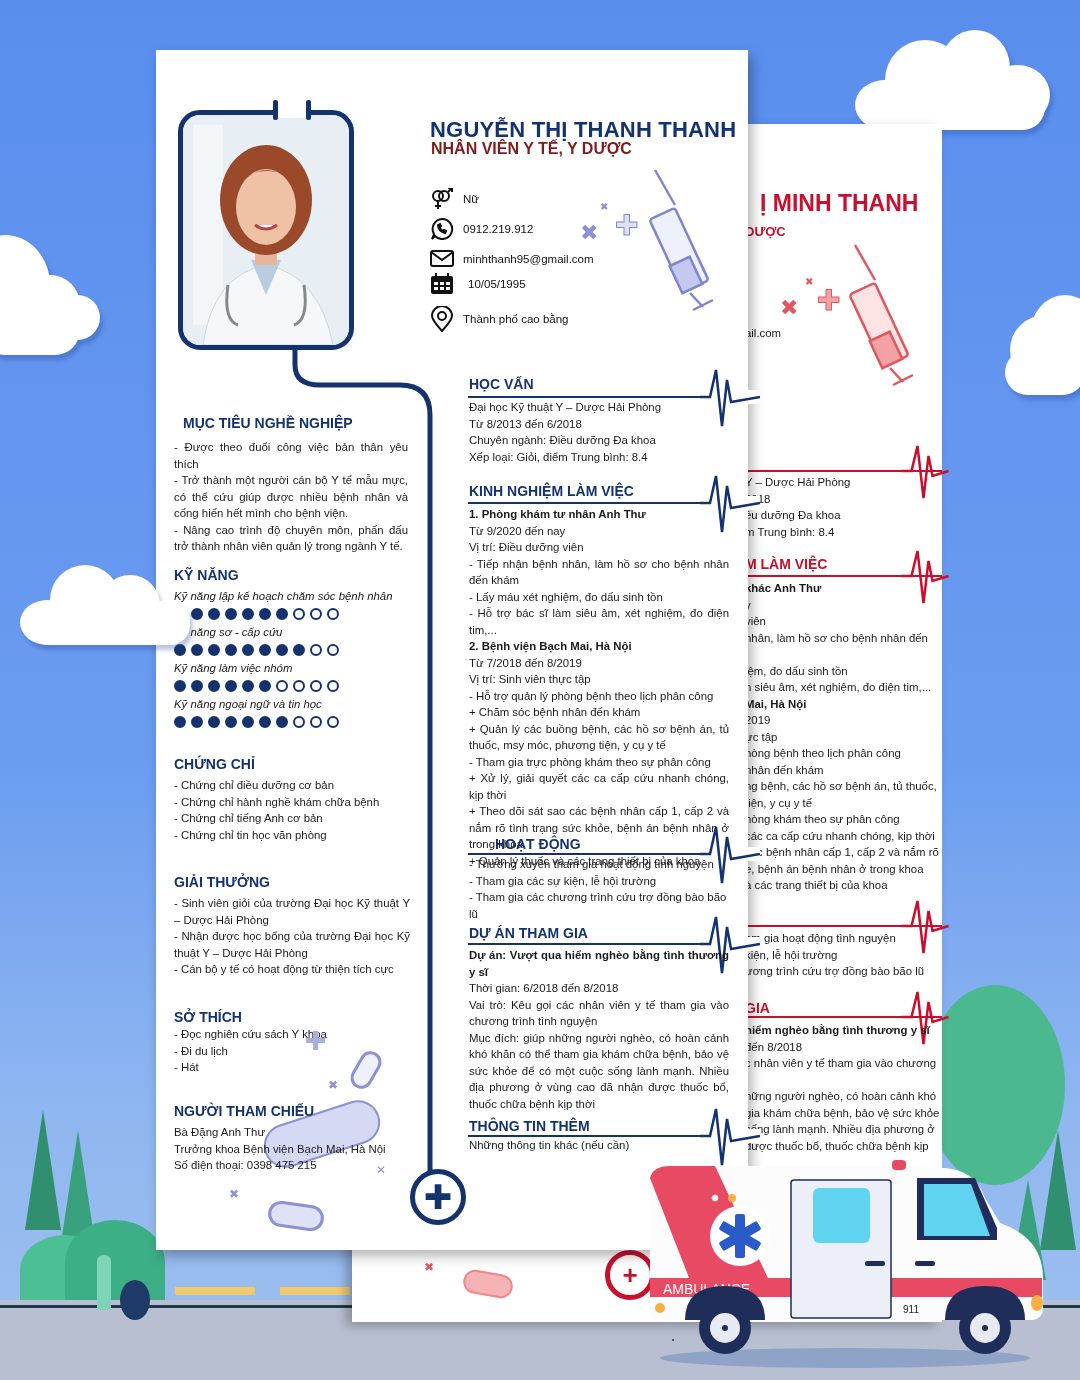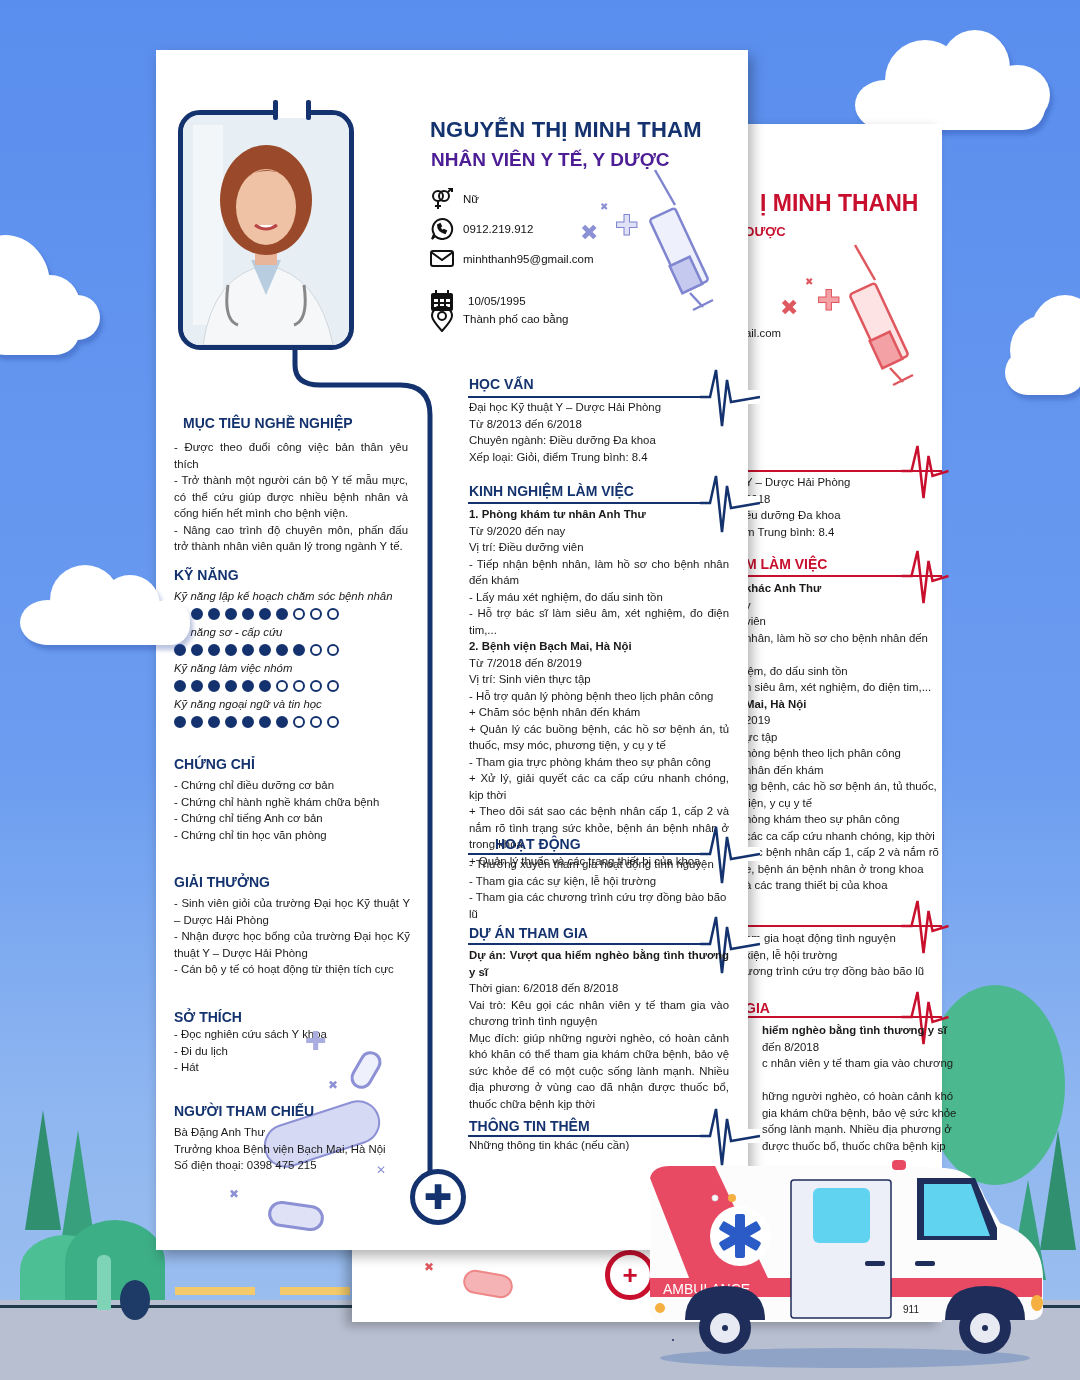--- a/index.html
+++ b/index.html
@@ -42,21 +42,21 @@
     background: linear-gradient(180deg, #e6eef3 0%, #d9e4ec 100%);
   }
   .photo-gap { position: absolute; left: 276px; top: 104px; width: 34px; height: 14px; background: #fff; }
   .tube-tick { position: absolute; top: 100px; width: 5px; height: 20px; background: #14326e; border-radius: 2px; }
   .plus-circle {
     position: absolute; left: 410px; top: 1169px; width: 56px; height: 56px; border: 5px solid #14326e;
     border-radius: 50%; display: flex; align-items: center; justify-content: center; color: #14326e; font-size: 34px; font-weight: 700;
     background: #fff;
   }
   .name { position: absolute; left: 430px; top: 117px; font-size: 22px; font-weight: 700; color: #14326e; letter-spacing: .2px; white-space: nowrap; }
-  .title { position: absolute; left: 431px; top: 149px; font-size: 19px; font-weight: 700; color: #4c1d95; }
+  .title { position: absolute; left: 431px; top: 140px; font-size: 16px; font-weight: 700; color: #7f1d1d; }
   .contact { position: absolute; left: 430px; display: flex; align-items: center; gap: 9px; font-size: 11.5px; color: #111; }
   .contact .ic { width: 24px; height: 22px; display: flex; align-items: center; justify-content: center; }
   .sec-head { position: absolute; font-size: 14px; font-weight: 700; color: #14326e; white-space: nowrap; }
   .body-txt { position: absolute; font-size: 11.4px; line-height: 16.5px; color: #1a1a1a; }
   .body-txt p { margin: 0; }
   .justify { text-align: justify; }
   .b { font-weight: 700; }
   .rule { position: absolute; left: 468px; width: 280px; height: 2px; background: #14326e; }
   .ekg { position: absolute; left: 700px; width: 60px; height: 70px; }
   .dots { position: absolute; left: 174px; display: flex; gap: 5px; }
@@ -176,21 +176,21 @@
   <div>am gia  hoạt động tình nguyện</div>
   <div>kiện, lễ hội trường</div>
   <div>ương trình cứu trợ đồng bào bão lũ</div>
 </div>
 
 <div class="back-head" style="top:1000px;">GIA</div>
 <div class="back-line" style="top:1016px;"></div>
 <svg class="ekg" style="left:895px;top:982px;" width="47" height="70" viewBox="0 0 47 70">
     <polyline points="0,35 10,35 16,10 22,62 27,20 31,40 47,35" stroke="#c8102e" stroke-width="2.5" fill="none"></polyline>
   </svg>
-<div class="back-text" style="top:1022px;margin-left:17px;">
+<div class="back-text" style="top:1022px;">
   <div class="b">hiểm nghèo bằng tình thương y sĩ</div>
   <div>đến 8/2018</div>
   <div>c nhân viên y tế tham gia vào chương</div>
   <div>&nbsp;</div>
   <div>hững người nghèo, có hoàn cảnh khó</div>
   <div>gia khám chữa bệnh, bảo vệ sức khỏe</div>
   <div>sống lành mạnh. Nhiều địa phương ở</div>
   <div>được thuốc bổ, thuốc chữa bệnh kịp</div>
 </div>
 <div style="position:absolute;left:463px;top:1272px;width:50px;height:24px;border-radius:12px;background:#f6b3b6;border:2px solid #e88;transform:rotate(10deg);"></div>
@@ -215,21 +215,21 @@
 </div>
 <div class="photo-gap"></div>
 <div class="tube-tick" style="left:273px;"></div>
 <div class="tube-tick" style="left:306px;"></div>
 
 <svg style="position:absolute;left:280px;top:345px;" width="170" height="830" viewBox="0 0 170 830">
   <path d="M15 0 L15 20 Q15 40 40 40 L120 40 Q150 40 150 70 L150 830" stroke="#14326e" stroke-width="5" fill="none"></path>
 </svg>
 <div class="plus-circle">✚</div>
 
-<div class="name">NGUYỄN THỊ MINH THAM</div>
+<div class="name">NGUYỄN THỊ THANH THANH</div>
 <div class="title">NHÂN VIÊN Y TẾ, Y DƯỢC</div>
 
 <div class="contact" style="top:188px;">
   <span class="ic">
     <svg width="24" height="22" viewBox="0 0 24 22">
         <g stroke="#111" stroke-width="2" fill="none">
           <circle cx="8" cy="8" r="5"></circle>
           <circle cx="14" cy="8" r="5"></circle>
           <line x1="8" y1="13" x2="8" y2="21"></line>
           <line x1="5" y1="18" x2="11" y2="18"></line>
@@ -255,21 +255,21 @@
   <span class="ic">
     <svg width="24" height="22" viewBox="0 0 24 22">
         <g stroke="#111" stroke-width="2" fill="none">
           <rect x="1" y="3" width="22" height="15" rx="2"></rect>
           <polyline points="1,4 12,12 23,4"></polyline>
         </g>
       </svg>
   </span>
   <span>minhthanh95@gmail.com</span>
 </div>
-<div class="contact" style="top:290px;gap:14px;">
+<div class="contact" style="top:273px;gap:14px;">
   <span class="ic">
     <svg width="24" height="22" viewBox="0 0 24 22">
         <rect x="1" y="3" width="22" height="18" rx="2" fill="#111"></rect>
         <rect x="4" y="9" width="4" height="3" fill="#fff"></rect>
         <rect x="10" y="9" width="4" height="3" fill="#fff"></rect>
         <rect x="16" y="9" width="4" height="3" fill="#fff"></rect>
         <rect x="4" y="14" width="4" height="3" fill="#fff"></rect>
         <rect x="10" y="14" width="4" height="3" fill="#fff"></rect>
         <rect x="16" y="14" width="4" height="3" fill="#fff"></rect>
         <rect x="5" y="0" width="2" height="5" fill="#111"></rect>

